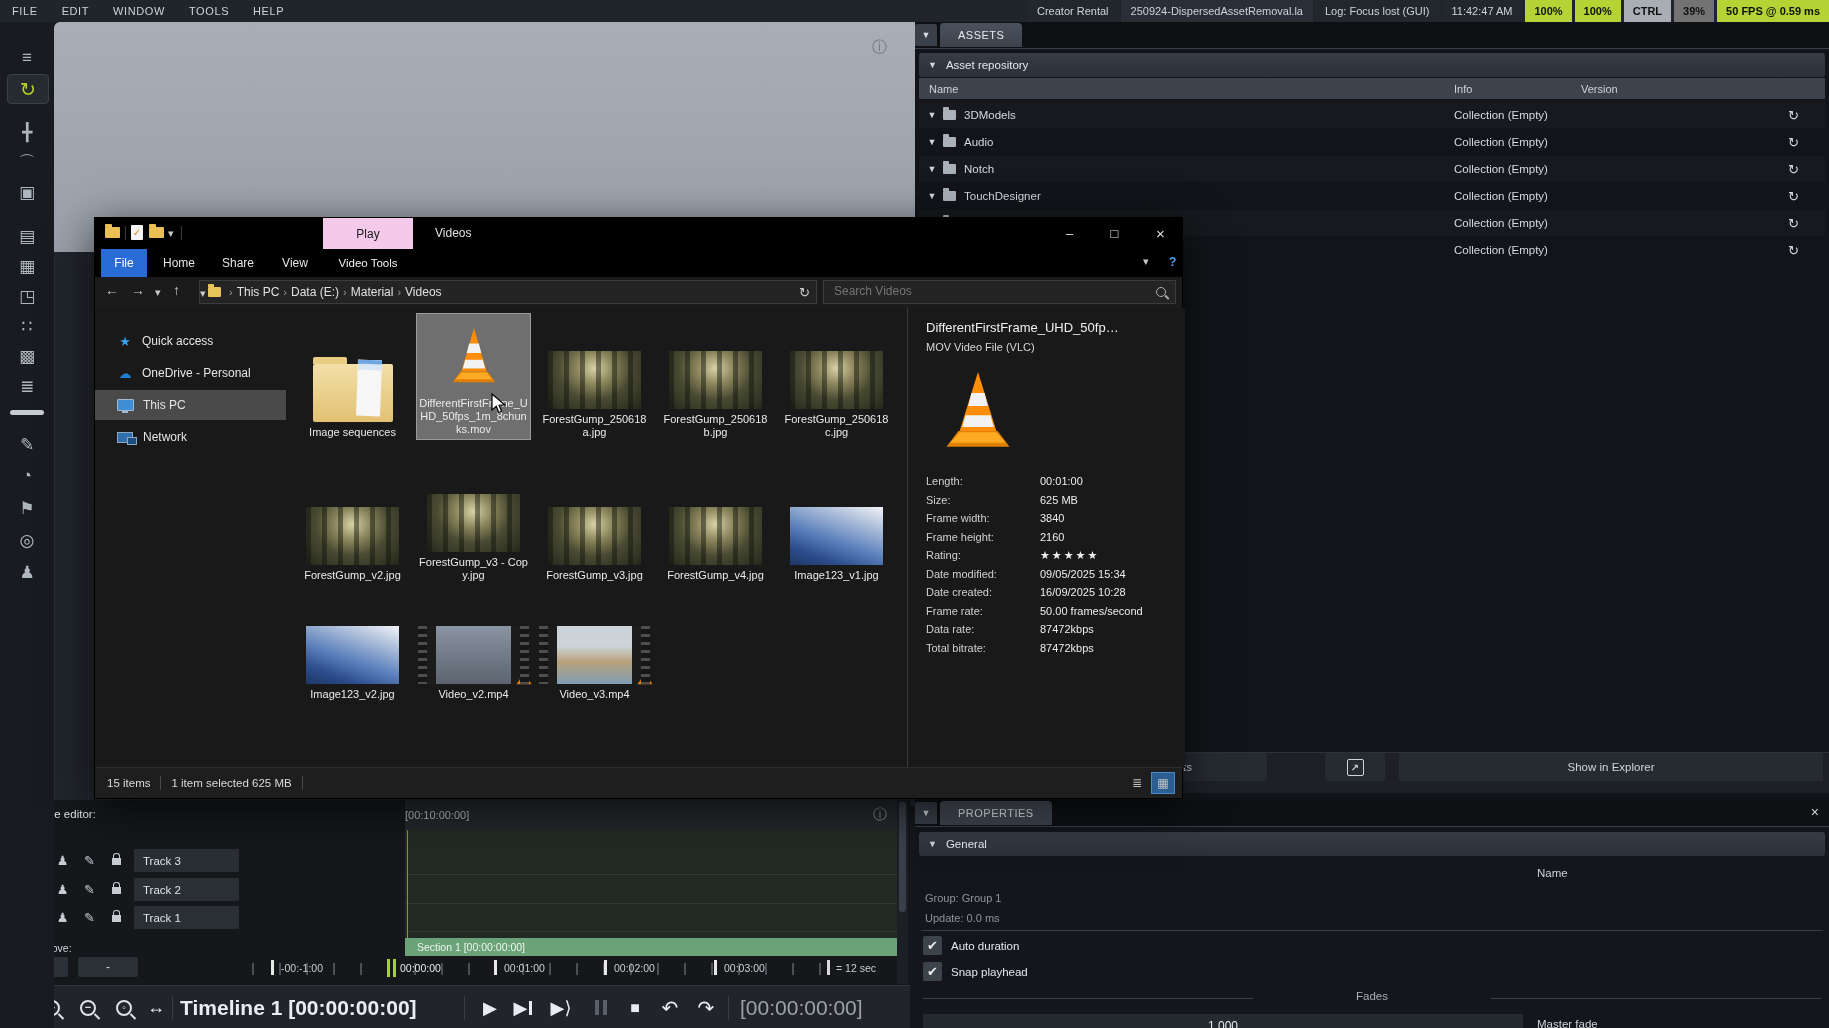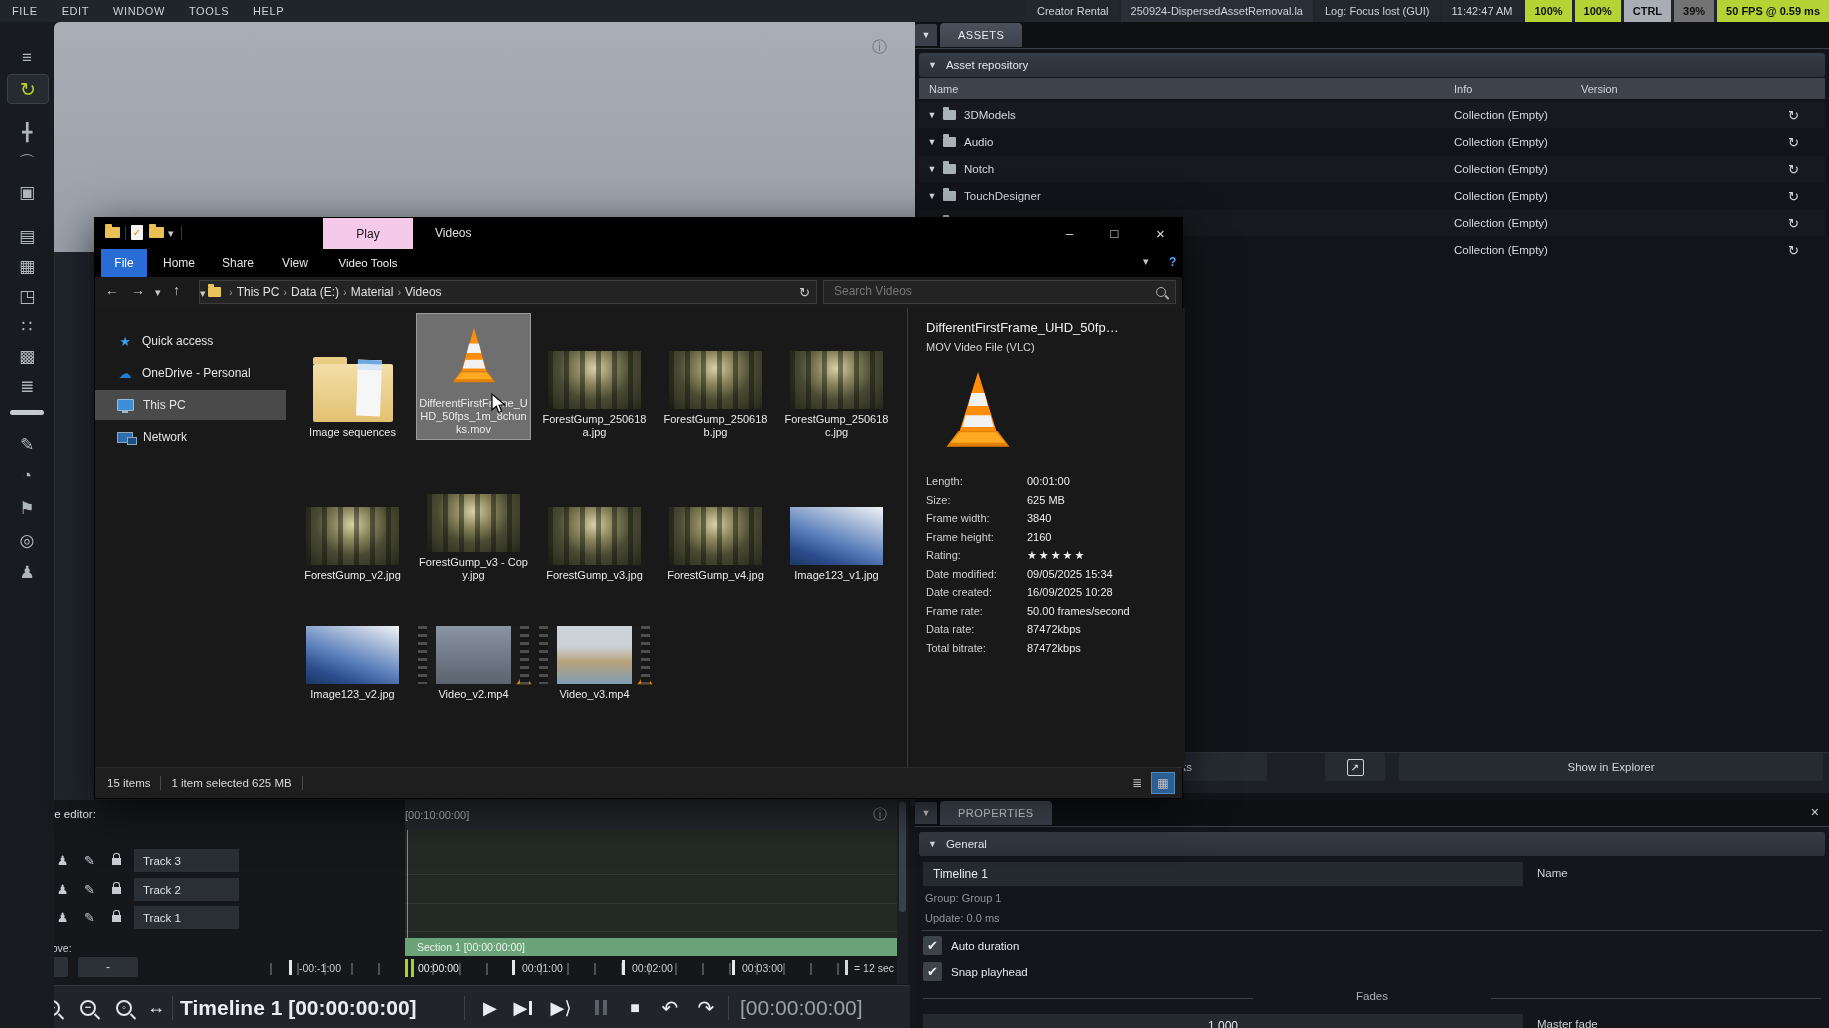--- a/index.html
+++ b/index.html
@@ -61,21 +61,21 @@
   .trk .t-arrow{color:#c6ccd2;font-size:9px;width:22px;text-align:center;}
   .t-name{width:96px;height:23px;background:#2a2f36;color:#dfe3e7;font-size:11.5px;display:flex;align-items:center;padding-left:9px;margin-left:4px;}
   .lock{width:9px;height:7px;background:#c6ccd2;position:relative;display:inline-block;}
   .lock::before{content:"";position:absolute;left:1px;top:-5px;width:5px;height:5px;border:1.5px solid #c6ccd2;border-bottom:none;border-radius:3px 3px 0 0;}
   .ce-playline{position:absolute;left:407px;top:30px;width:1px;height:126px;background:#8e9340;}
   .ce-section{position:absolute;left:405px;top:138px;width:492px;height:18px;background:#69a377;color:#eef4ef;
     font-size:10.5px;display:flex;align-items:center;padding-left:12px;box-sizing:border-box;}
   .ce-ar-label{position:absolute;left:8px;top:142px;color:#cfd4da;font-size:10.5px;}
   .ce-btn{position:absolute;top:157px;width:60px;height:20px;background:#2c3137;color:#d6dadf;font-size:12px;
     display:flex;align-items:center;justify-content:center;border-radius:2px;}
-  #ruler{position:absolute;left:250px;top:156px;width:665px;height:16px;}
+  #ruler{position:absolute;left:232px;top:156px;width:665px;height:16px;}
   .minor-ticks{position:absolute;left:20px;top:7px;width:570px;height:12px;
     background:repeating-linear-gradient(90deg,#4a4f55 0 2px,transparent 2px 27px);}
   .majtick{position:absolute;top:4px;width:3px;height:15px;background:#e8e8e8;}
   .ticklab{position:absolute;top:6px;font-size:10.5px;color:#c9ced3;}
   .ph-bar{position:absolute;top:3px;width:3px;height:18px;background:#a4d329;}
   .ce-scroll{position:absolute;left:897px;top:0;width:11px;height:184px;background:#1c1f24;}
   .ce-scroll .thumb{position:absolute;left:2px;top:2px;width:7px;height:110px;background:#3a4049;border-radius:3px;}
   
   #transport{left:0;top:985px;width:910px;height:43px;background:#21252b;border-top:1px solid #31363d;z-index:2;}
   .tp-ic{position:absolute;top:0;height:43px;display:flex;align-items:center;justify-content:center;color:#e8ecef;font-size:18px;}
@@ -158,21 +158,21 @@
   .strip .inner{width:75px;height:58px;}
   .v1{background:radial-gradient(circle at 55% 45%,#caa23a 0 9%,#5a3f63 38%,#1c1f2b 75%);}
   .v2{background:linear-gradient(180deg,#8a94a2,#5a636e);}
   .v3{background:linear-gradient(180deg,#cbd3d8 0 35%,#b9a37a 62%,#7f9db4 100%);}
   .v4{background:linear-gradient(120deg,#15171d 0 42%,#4a505b 58%,#c9ccd2 70%,#23262d 85%);}
   .cone-badge{position:absolute;right:-6px;bottom:-4px;width:22px;height:27px;}
   #ex-details{position:absolute;left:812px;top:90px;width:277px;bottom:30px;border-left:1px solid #3a3a3a;background:#191919;}
   .d-title{position:absolute;left:18px;top:12px;right:10px;font-size:13px;color:#f0f0f0;white-space:nowrap;overflow:hidden;text-overflow:ellipsis;}
   .d-type{position:absolute;left:18px;top:33px;font-size:11px;color:#d8d8d8;}
   .d-props{position:absolute;left:18px;top:164px;right:6px;font-size:11px;color:#d0d0d0;line-height:18.5px;}
-  .d-props .pr{display:flex;} .d-props .pl{width:101px;} .d-props .pv{color:#ececec;}
+  .d-props .pr{display:flex;} .d-props .pl{width:114px;} .d-props .pv{color:#ececec;}
   #ex-status{position:absolute;left:0;bottom:0;right:0;height:30px;background:#1e1e1e;border-top:1px solid #2c2c2c;
     display:flex;align-items:center;font-size:11.5px;color:#dadada;}
   .st-sep{width:1px;height:14px;background:#4a4a4a;margin:0 10px;}
   .view-ic{position:absolute;width:22px;height:20px;display:flex;align-items:center;justify-content:center;font-size:12px;color:#c0c0c0;}
   .view-ic.sel{background:#2d5e92;outline:1px solid #4a8ac8;}
   .vlc-cone{display:block;}
   #cursor{left:490px;top:393px;width:20px;height:22px;z-index:99;}
 </style>
 </head>
 <body>
@@ -398,21 +398,20 @@
 <div id="props" class="abs">
   <div class="ptab-row">
     <span class="collapse-box">▼</span>
     <span class="ptab">PROPERTIES</span>
     <span class="p-close">×</span>
   </div>
   <div class="sec-head" style="top:32px">
     <span class="tri">▼</span>
     <span>General</span>
   </div>
-  <div class="p-field" style="top:62px">Timeline 1</div>
   <span class="p-lab" style="top:67px">Name</span>
   <span class="p-dim" style="top:92px">Group: Group 1</span>
   <span class="p-dim" style="top:112px">Update: 0.0 ms</span>
   <div class="p-hr" style="top:130px"></div>
   <span class="chk" style="top:136px">✔</span>
   <span class="chk-lab" style="top:140px">Auto duration</span>
   <span class="chk" style="top:162px">✔</span>
   <span class="chk-lab" style="top:166px">Snap playhead</span>
   <div style="position:absolute;left:0;right:0;top:190px;height:16px">
     <div class="fade-line" style="left:8px"></div>

